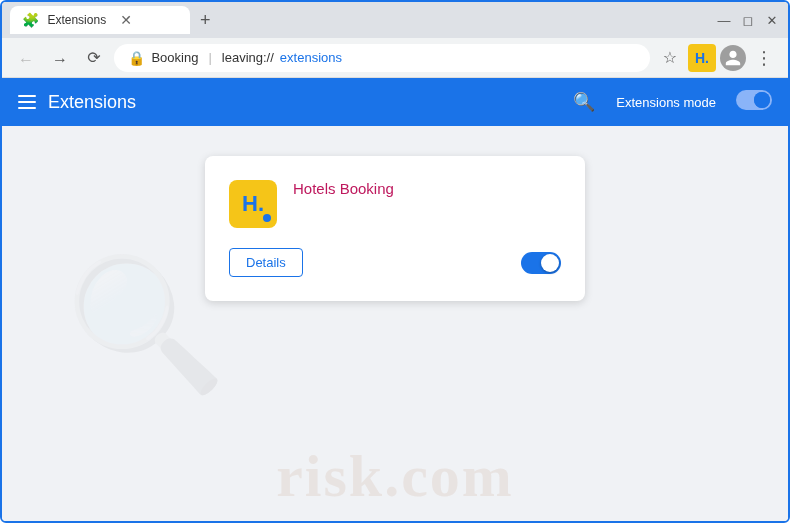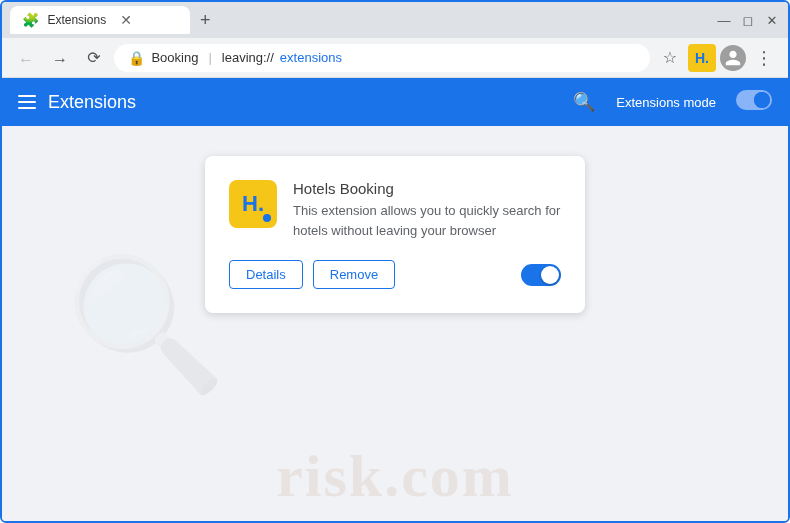--- a/index.html
+++ b/index.html
@@ -56,21 +56,21 @@
 
     
     .watermark { position: absolute; bottom: 10px; left: 50%; transform: translateX(-50%); font-size: 60px; font-weight: bold; color: rgba(200, 160, 140, 0.18); white-space: nowrap; pointer-events: none; user-select: none; font-family: Georgia, serif; letter-spacing: 2px; }
 
     
     .ext-card { background: #fff; border-radius: 8px; box-shadow: 0 2px 8px rgba(0,0,0,0.15); width: 380px; padding: 24px; position: relative; z-index: 2; }
     .ext-card-header { display: flex; align-items: flex-start; gap: 16px; margin-bottom: 20px; }
     .ext-logo { width: 48px; height: 48px; background: #f5c518; border-radius: 8px; display: flex; align-items: center; justify-content: center; font-weight: bold; color: #1a73e8; font-size: 22px; flex-shrink: 0; position: relative; }
     .ext-logo-dot { position: absolute; bottom: 6px; right: 6px; width: 8px; height: 8px; background: #1a73e8; border-radius: 50%; }
     .ext-info { flex: 1; }
-    .ext-name { font-size: 15px; font-weight: 500; color: #404040; margin-bottom: 4px; }
+    .ext-name { font-size: 15px; font-weight: 500; color: #be185d; margin-bottom: 4px; }
     .ext-desc { font-size: 13px; color: #5f6368; line-height: 1.5; }
     .ext-card-footer { display: flex; align-items: center; gap: 10px; }
     .btn-outline { border: 1px solid #1a73e8; background: #fff; color: #1a73e8; border-radius: 4px; padding: 6px 16px; font-size: 13px; cursor: pointer; text-align: center; }
     .footer-spacer { flex: 1; }
 
     
     .card-toggle { position: relative; width: 40px; height: 22px; }
     .card-toggle-track { width: 40px; height: 22px; background: #1a73e8; border-radius: 11px; cursor: pointer; position: relative; }
     .card-toggle-thumb { position: absolute; width: 18px; height: 18px; background: #fff; border-radius: 50%; top: 2px; right: 2px; box-shadow: 0 1px 3px rgba(0,0,0,0.3); }
   </style>
@@ -140,26 +140,24 @@
     <div class="watermark">risk.com</div>
 
     <div class="ext-card">
       <div class="ext-card-header">
         <div class="ext-logo">
           <span>H.</span>
           <div class="ext-logo-dot"></div>
         </div>
         <div class="ext-info">
           <div class="ext-name">Hotels Booking</div>
-          <div class="ext-desc">This extension allows you to quickly search for hotels without leaving your browser</div>
         </div>
       </div>
       <div class="ext-card-footer">
         <button class="btn-outline">Details</button>
-        <button class="btn-outline">Remove</button>
         <div class="footer-spacer"></div>
         <div class="card-toggle">
           <div class="card-toggle-track">
             <div class="card-toggle-thumb"></div>
           </div>
         </div>
       </div>
     </div>
   </div>
 

